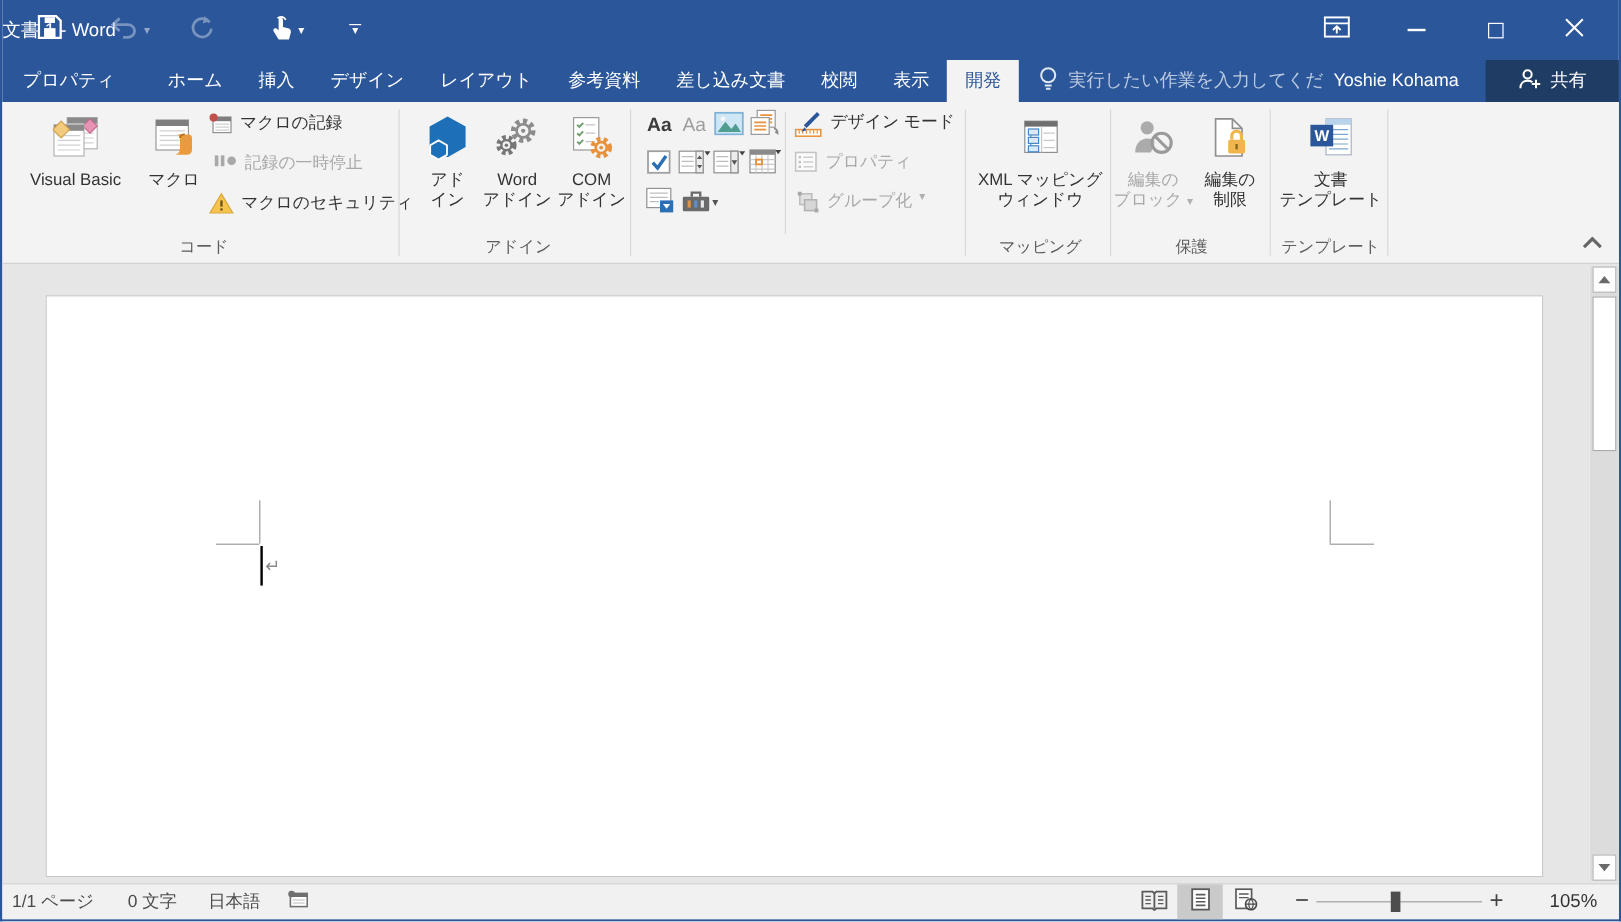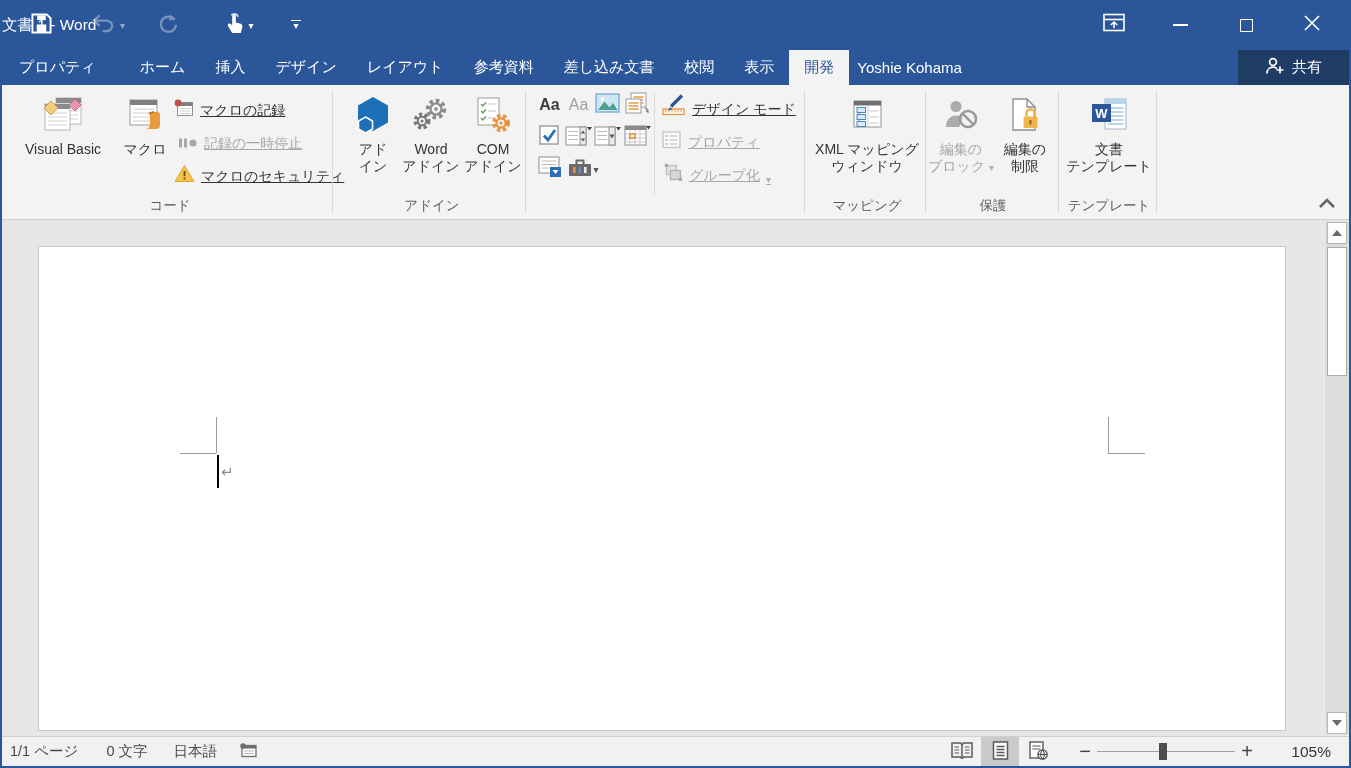--- a/index.html
+++ b/index.html
@@ -35,21 +35,21 @@
 
   
   .ribbon { height:135px; background:#f3f3f3; border-bottom:1px solid #d2d2d2; position:relative; }
   .rgroup { position:absolute; top:0; height:134px; }
   .grouplabel { position:absolute; bottom:4px; left:0; right:0; text-align:center; color:#5d5d5d; font-size:13.5px; white-space:nowrap; }
   .gsep { position:absolute; top:6px; bottom:6px; width:1px; background:#d9d9d9; }
   .bb { position:absolute; top:3px; height:104px; display:flex; flex-direction:column; align-items:center; padding-top:5px;
         font-size:14px; color:#333; text-align:center; }
   .bb .bicon { height:44px; display:flex; align-items:center; justify-content:center; }
   .bb .blabel { line-height:17px; margin-top:4px; white-space:nowrap; }
-  .sbtn { position:absolute; height:26px; display:flex; align-items:flex-end; gap:6px; font-size:14px; color:#333; white-space:nowrap;text-decoration:underline; }
+  .sbtn { position:absolute; height:26px; display:flex; align-items:flex-start; gap:6px; font-size:14px; color:#333; white-space:nowrap; }
   .gray { color:#a8a8a8 !important; }
   .cicon { position:absolute; width:27px; height:26px; display:flex; align-items:center; justify-content:center; }
   .aa-rich { font-size:16px; color:#3c3c3c; font-weight:bold; letter-spacing:0; }
   .aa-plain { font-size:16px; color:#9e9e9e; }
   .dropgray { color:#b0b0b0; font-size:10px; }
   .dropdark { color:#555; font-size:10px; }
   .collapse-ribbon { position:absolute; right:13px; bottom:6px; }
 
   
   .docarea { height:516px; background:#e6e6e6; position:relative; overflow:hidden; }
@@ -157,20 +157,29 @@
     <div class="tab" style="margin-left:2px">プロパティ</div>
     <div class="tab" style="margin-left:14px">ホーム</div>
     <div class="tab">挿入</div>
     <div class="tab">デザイン</div>
     <div class="tab">レイアウト</div>
     <div class="tab">参考資料</div>
     <div class="tab">差し込み文書</div>
     <div class="tab">校閲</div>
     <div class="tab">表示</div>
     <div class="tab active">開発</div>
+    <div class="tellme">
+      <span>
+        <svg width="17" height="22" viewBox="0 0 18 23">
+            <circle cx="9" cy="8" r="6.2" fill="none" stroke="#dfe7f2" stroke-width="1.8"></circle>
+            <path d="M6 17h6M7 20h4" stroke="#dfe7f2" stroke-width="1.8"></path>
+          </svg>
+      </span>
+      <span>実行したい作業を入力してくだ</span>
+    </div>
     <div class="username">Yoshie Kohama</div>
     <div class="sharebtn">
       <span>
         <svg width="20" height="20" viewBox="0 0 20 20">
             <circle cx="8" cy="6" r="3.4" fill="none" stroke="#fff" stroke-width="1.7"></circle>
             <path d="M2 17.5c0-4.2 2.8-6.3 6-6.3 1.6 0 3 .5 4 1.4" fill="none" stroke="#fff" stroke-width="1.7"></path>
             <path d="M15 10.5v7M11.5 14h7" stroke="#fff" stroke-width="1.7"></path>
           </svg>
       </span>
       <span>共有</span>

